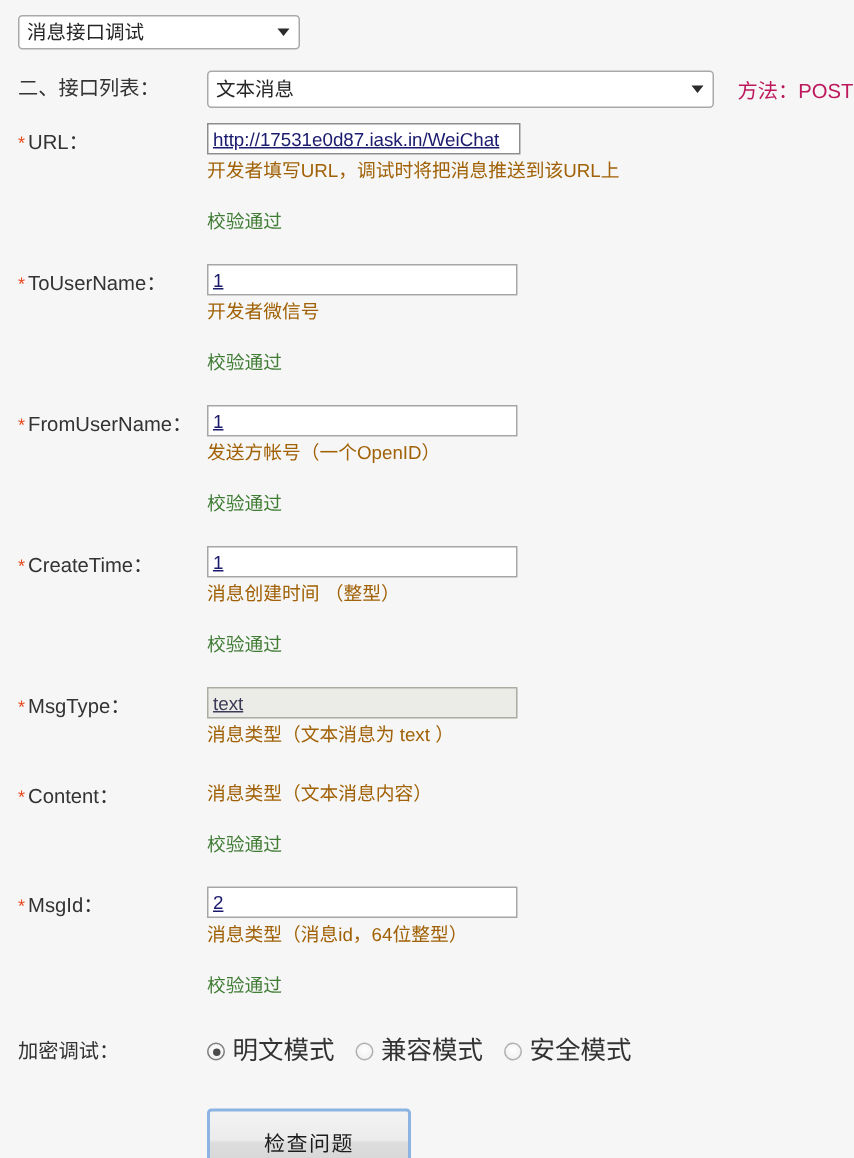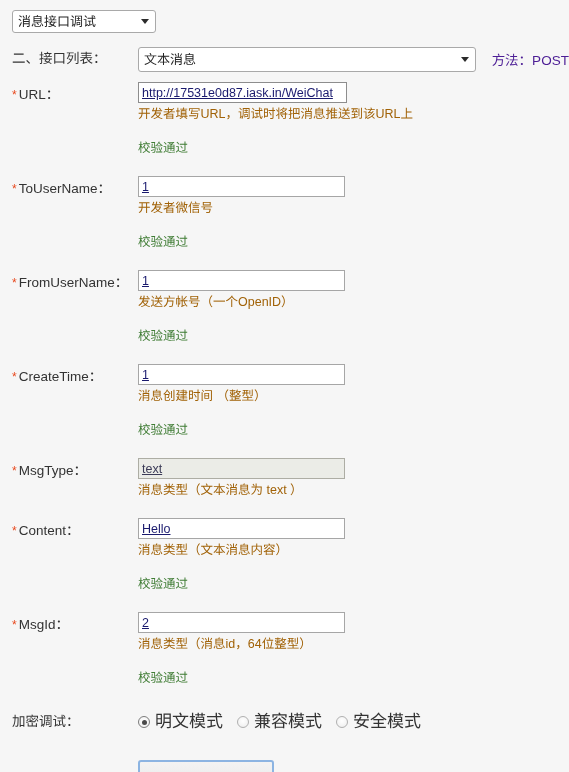--- a/index.html
+++ b/index.html
@@ -89,28 +89,28 @@
     position: absolute;
     right: 7px;
     top: 50%;
     margin-top: -2px;
     width: 0; height: 0;
     border-left: 4px solid transparent;
     border-right: 4px solid transparent;
     border-top: 5px solid #2b2b2b;
     pointer-events: none;
   }
-  .sel-type { width: 144px; }
+  .sel-type { width: 188px; }
   .sel-list { width: 338px; height: 25px; line-height: 23px; }
 
   .method {
     display: inline-block;
     vertical-align: middle;
     margin-left: 12px;
-    color: #4c1d95;
+    color: #be185d;
     font-size: 13.5px;
   }
 
   
   .inp {
     box-sizing: border-box;
     width: 207px;
     height: 21px;
     border: 1px solid #a6a6a6;
     background: #ffffff;
@@ -263,21 +263,21 @@
       <div class="row param-row gap-field">
         <div class="lbl"><span class="star">*</span><span>CreateTime：</span></div>
         <div class="fieldcol"><input type="text" class="inp" value="1" style=""><div class="hint">消息创建时间 （整型）</div><div class="ok">校验通过</div></div>
       </div>
       <div class="row param-row gap-field">
         <div class="lbl"><span class="star">*</span><span>MsgType：</span></div>
         <div class="fieldcol"><input type="text" class="inp disabled" disabled="disabled" value="text" style=""><div class="hint">消息类型（文本消息为 text ）</div></div>
       </div>
       <div class="row param-row gap-field">
         <div class="lbl"><span class="star">*</span><span>Content：</span></div>
-        <div class="fieldcol"><input type="text" class="inp" value="Hello" style=""><div class="hint">消息类型（文本消息内容）</div><div class="ok">校验通过</div></div>
+        <div class="fieldcol"><div class="hint">消息类型（文本消息内容）</div><div class="ok">校验通过</div></div>
       </div>
       <div class="row param-row gap-field">
         <div class="lbl"><span class="star">*</span><span>MsgId：</span></div>
         <div class="fieldcol"><input type="text" class="inp" value="2" style=""><div class="hint">消息类型（消息id，64位整型）</div><div class="ok">校验通过</div></div>
       </div>
     </div>
 
   <div class="row radio-row">
     <div class="lbl">加密调试：</div>
     <div class="fieldcol">

